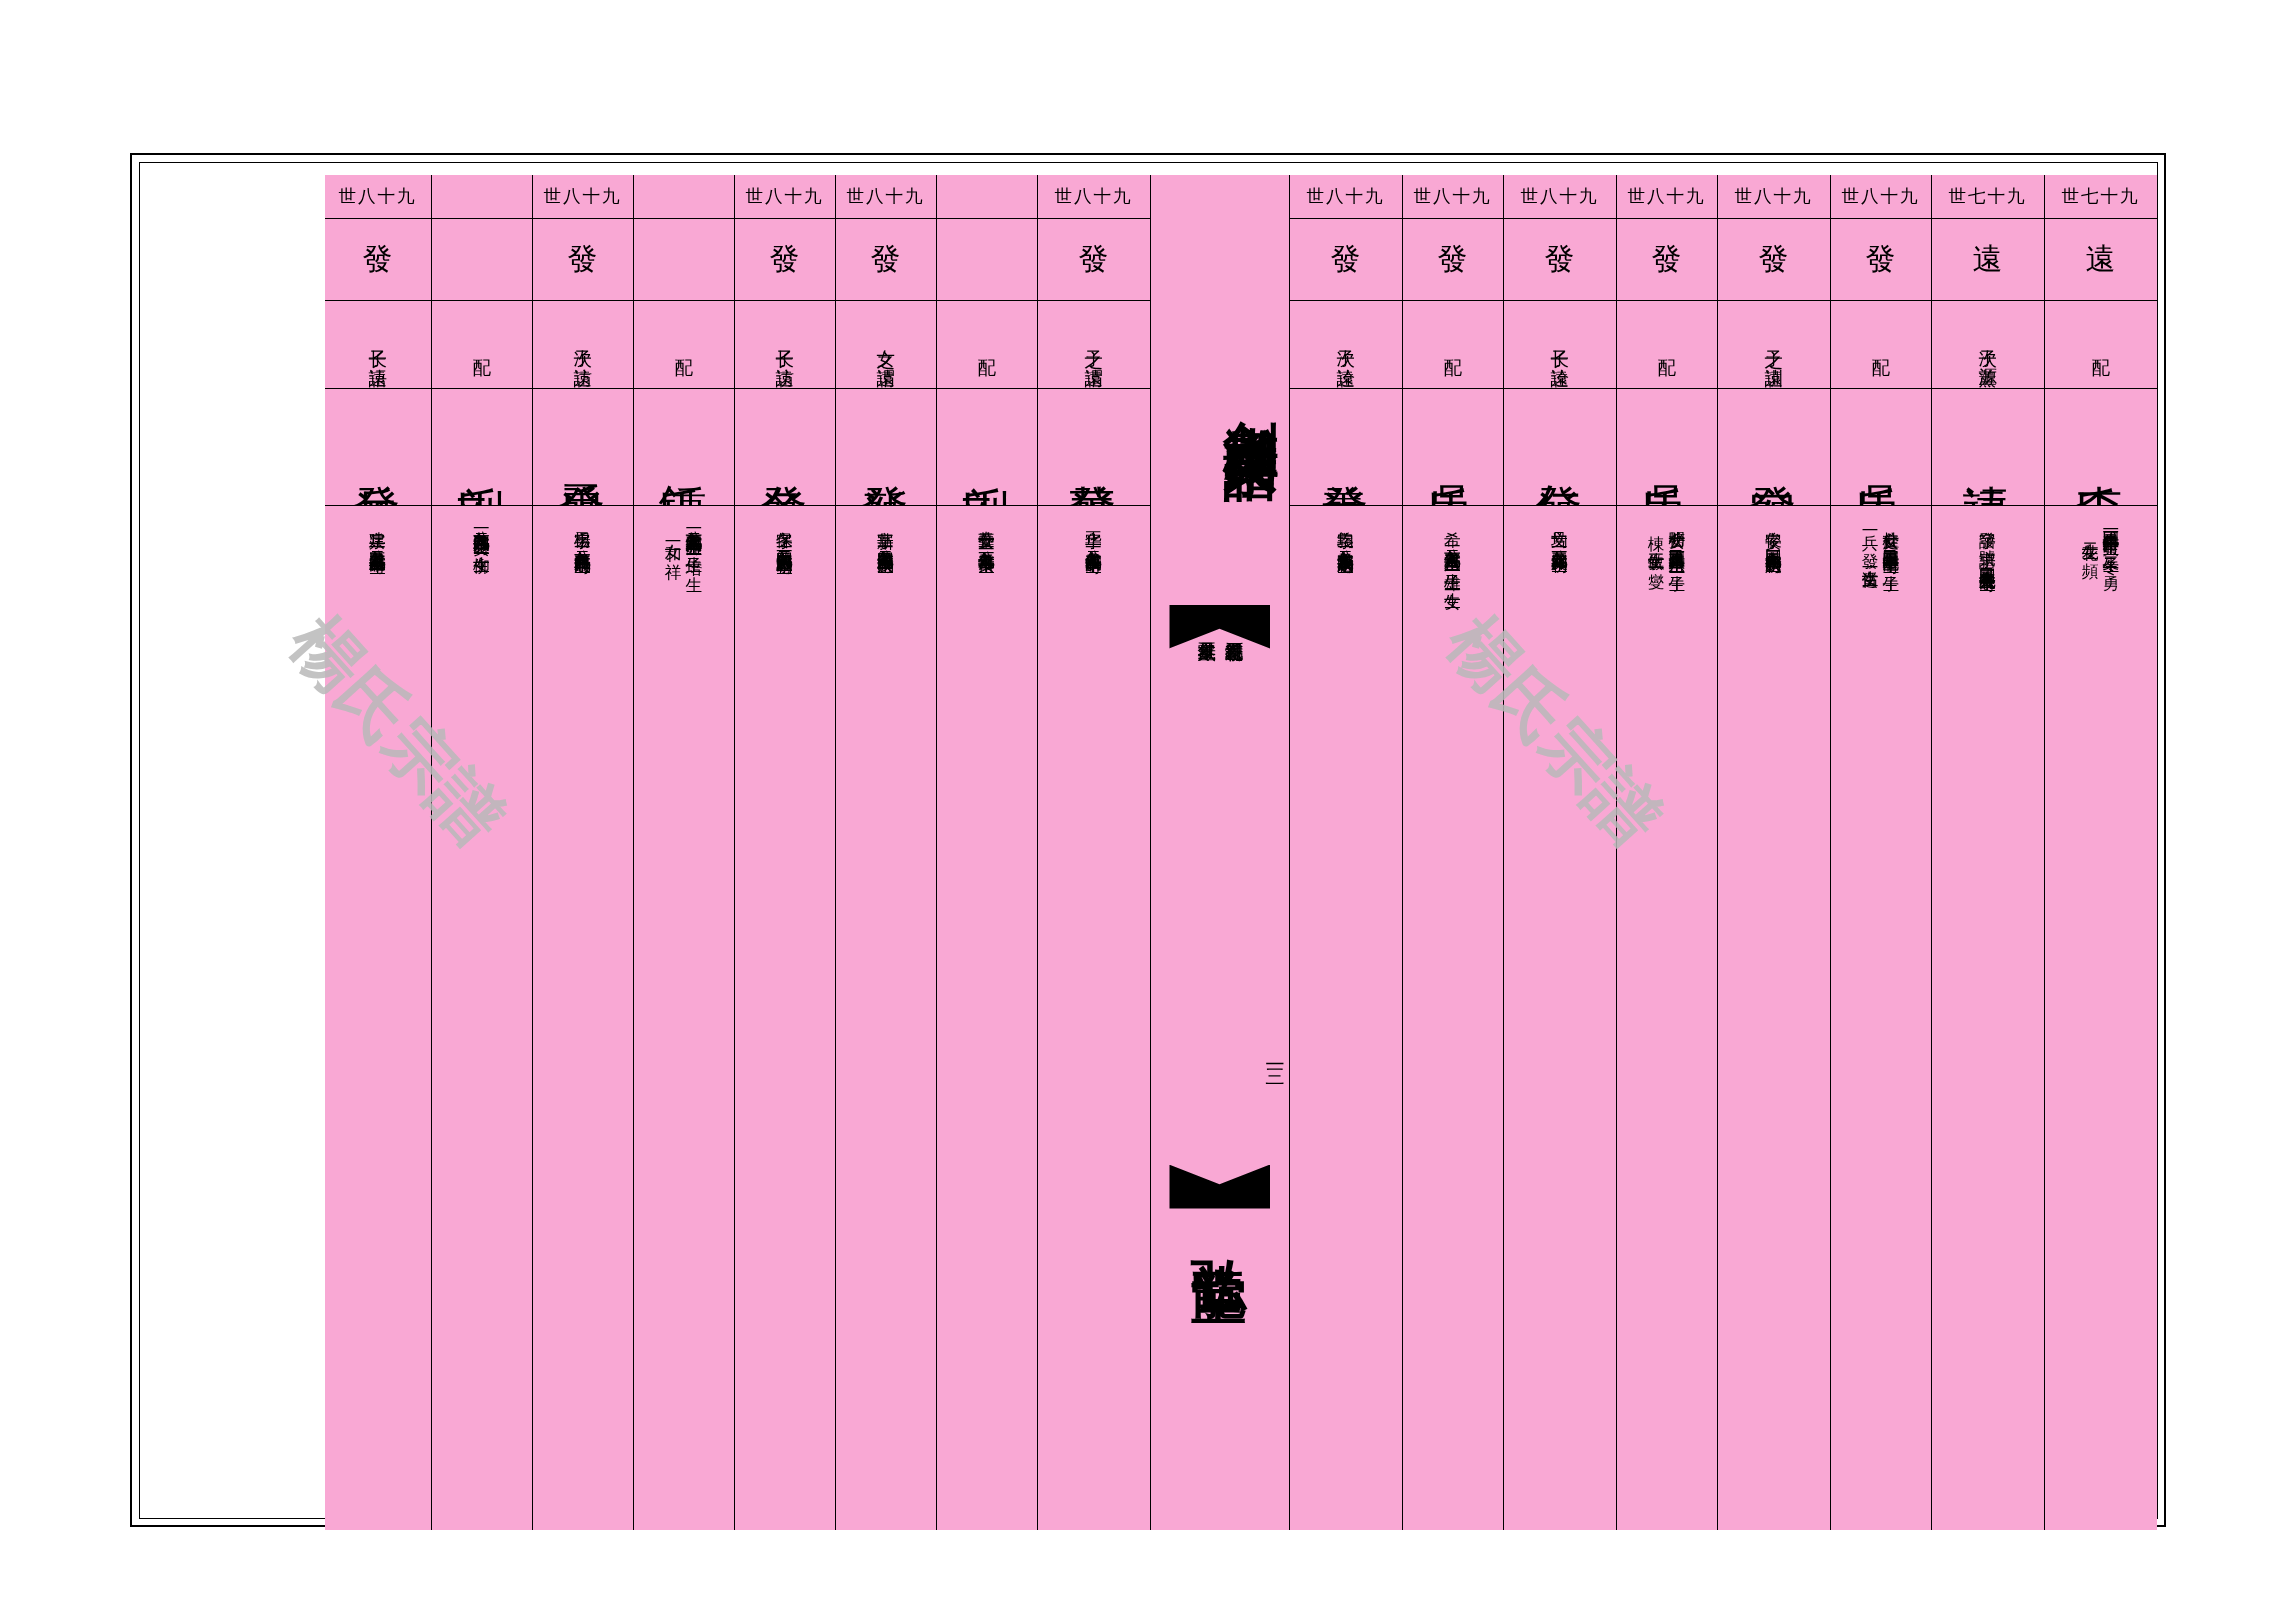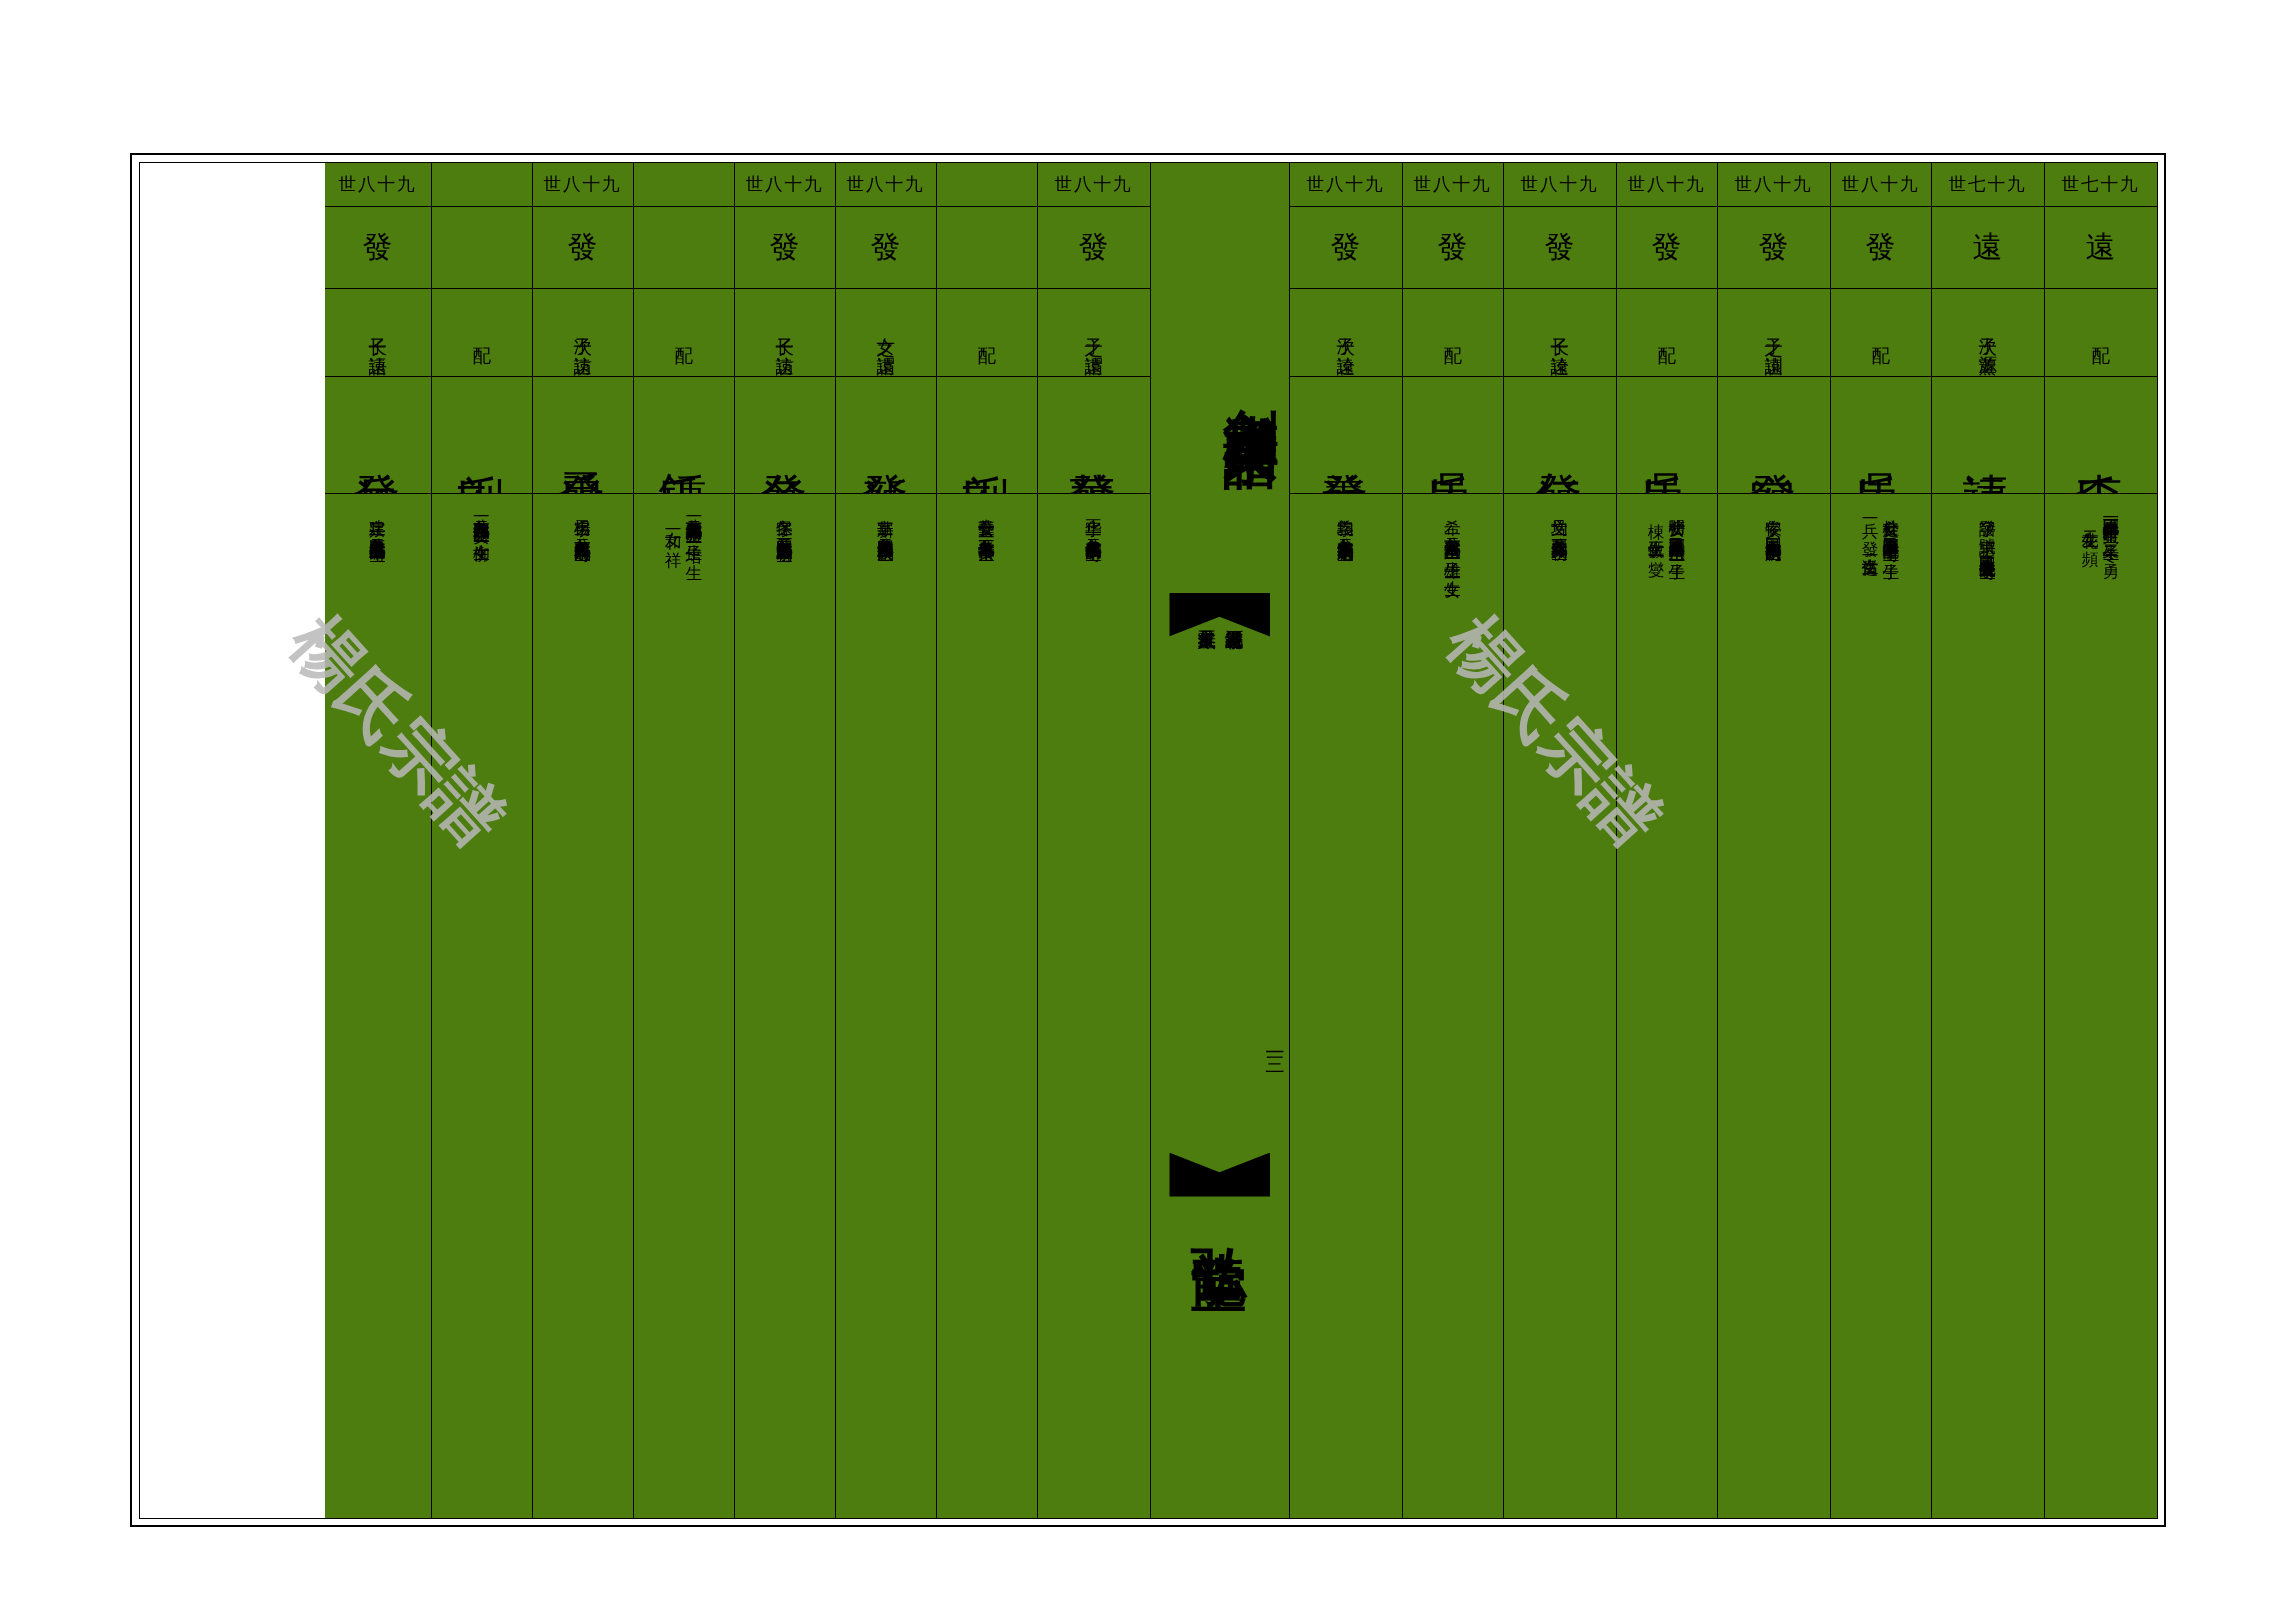--- a/index.html
+++ b/index.html
@@ -45,21 +45,22 @@
     flex-direction: row-reverse; 
   }
 
   .col {
     position: relative;
     height: 100%;
     box-sizing: border-box;
     border-left: 1.4px solid #000;
     display: flex;
     flex-direction: column;
-    background: #4d7c0f;
+    background: #f9a8d4;
+    margin-top: 12px;
   }
   .col:first-child { border-left: 1.4px solid #000; }
   .col.last { border-left: none; }
 
   
   .cell {
     box-sizing: border-box;
     border-bottom: 1.4px solid #000;
     display: flex;
     align-items: center;

